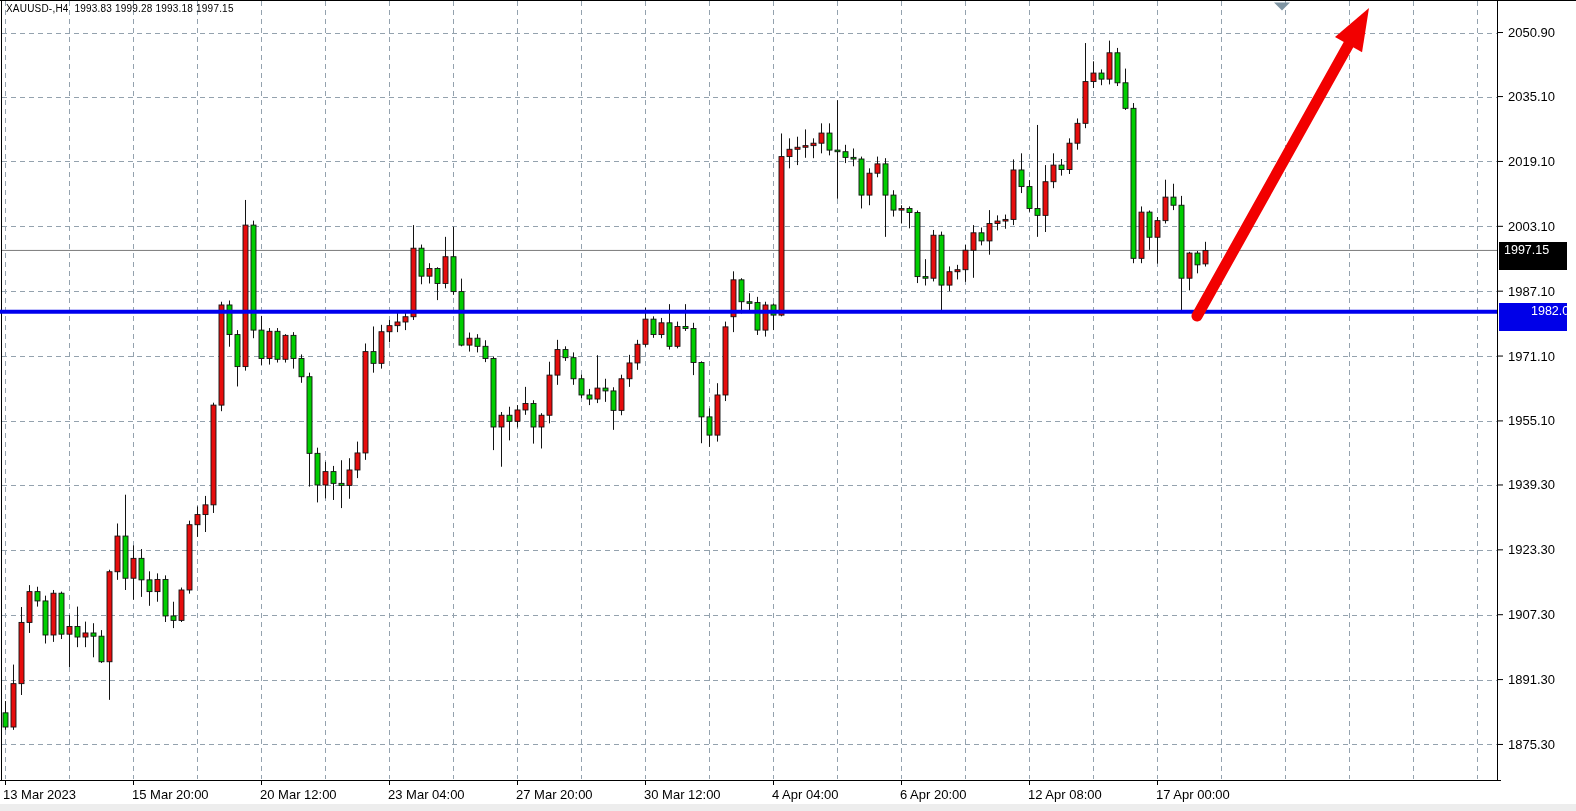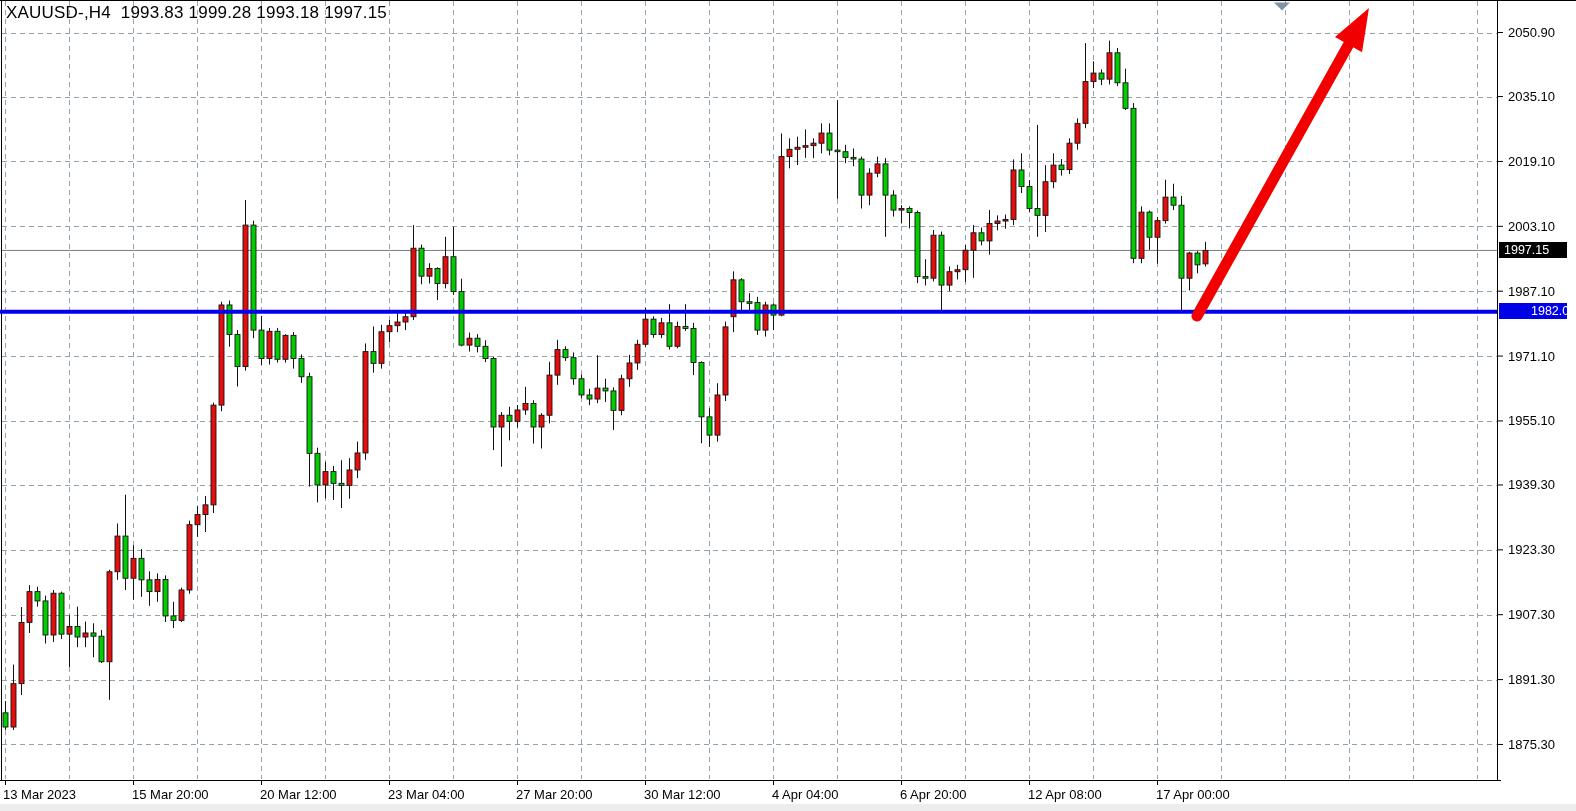--- a/index.html
+++ b/index.html
@@ -1,21 +1,21 @@
 <!DOCTYPE html>
 <html><head>
 <meta charset="utf-8">
 <style>
   html,body{margin:0;padding:0;background:#fff;}
   .stage{position:relative;width:1576px;height:811px;background:#fff;overflow:hidden;
          font-family:"Liberation Sans",sans-serif;}
   #chart{position:absolute;left:0;top:0;}
-  .hdr{position:absolute;left:6px;top:3px;font-size:17px;color:#000;white-space:pre;
+  .hdr{position:absolute;left:6px;top:3px;font-size:10px;color:#000;white-space:pre;
        letter-spacing:0.2px;text-align:right;}
-  .badge{position:absolute;left:1499px;width:68px;height:16px;line-height:17px;
+  .badge{position:absolute;left:1499px;width:68px;height:28px;line-height:17px;
          color:#fff;font-size:12.5px;padding-left:5px;box-sizing:border-box;}
   .badge.black{background:#000;}
   .badge.blue{background:#0000e8;padding-left:32px;}
   .bottom-edge{position:absolute;left:0;bottom:0;width:1576px;height:7px;background:#ededed;}
 </style>
 </head>
 <body>
 
 <div class="stage">
   <svg id="chart" width="1576" height="811">

